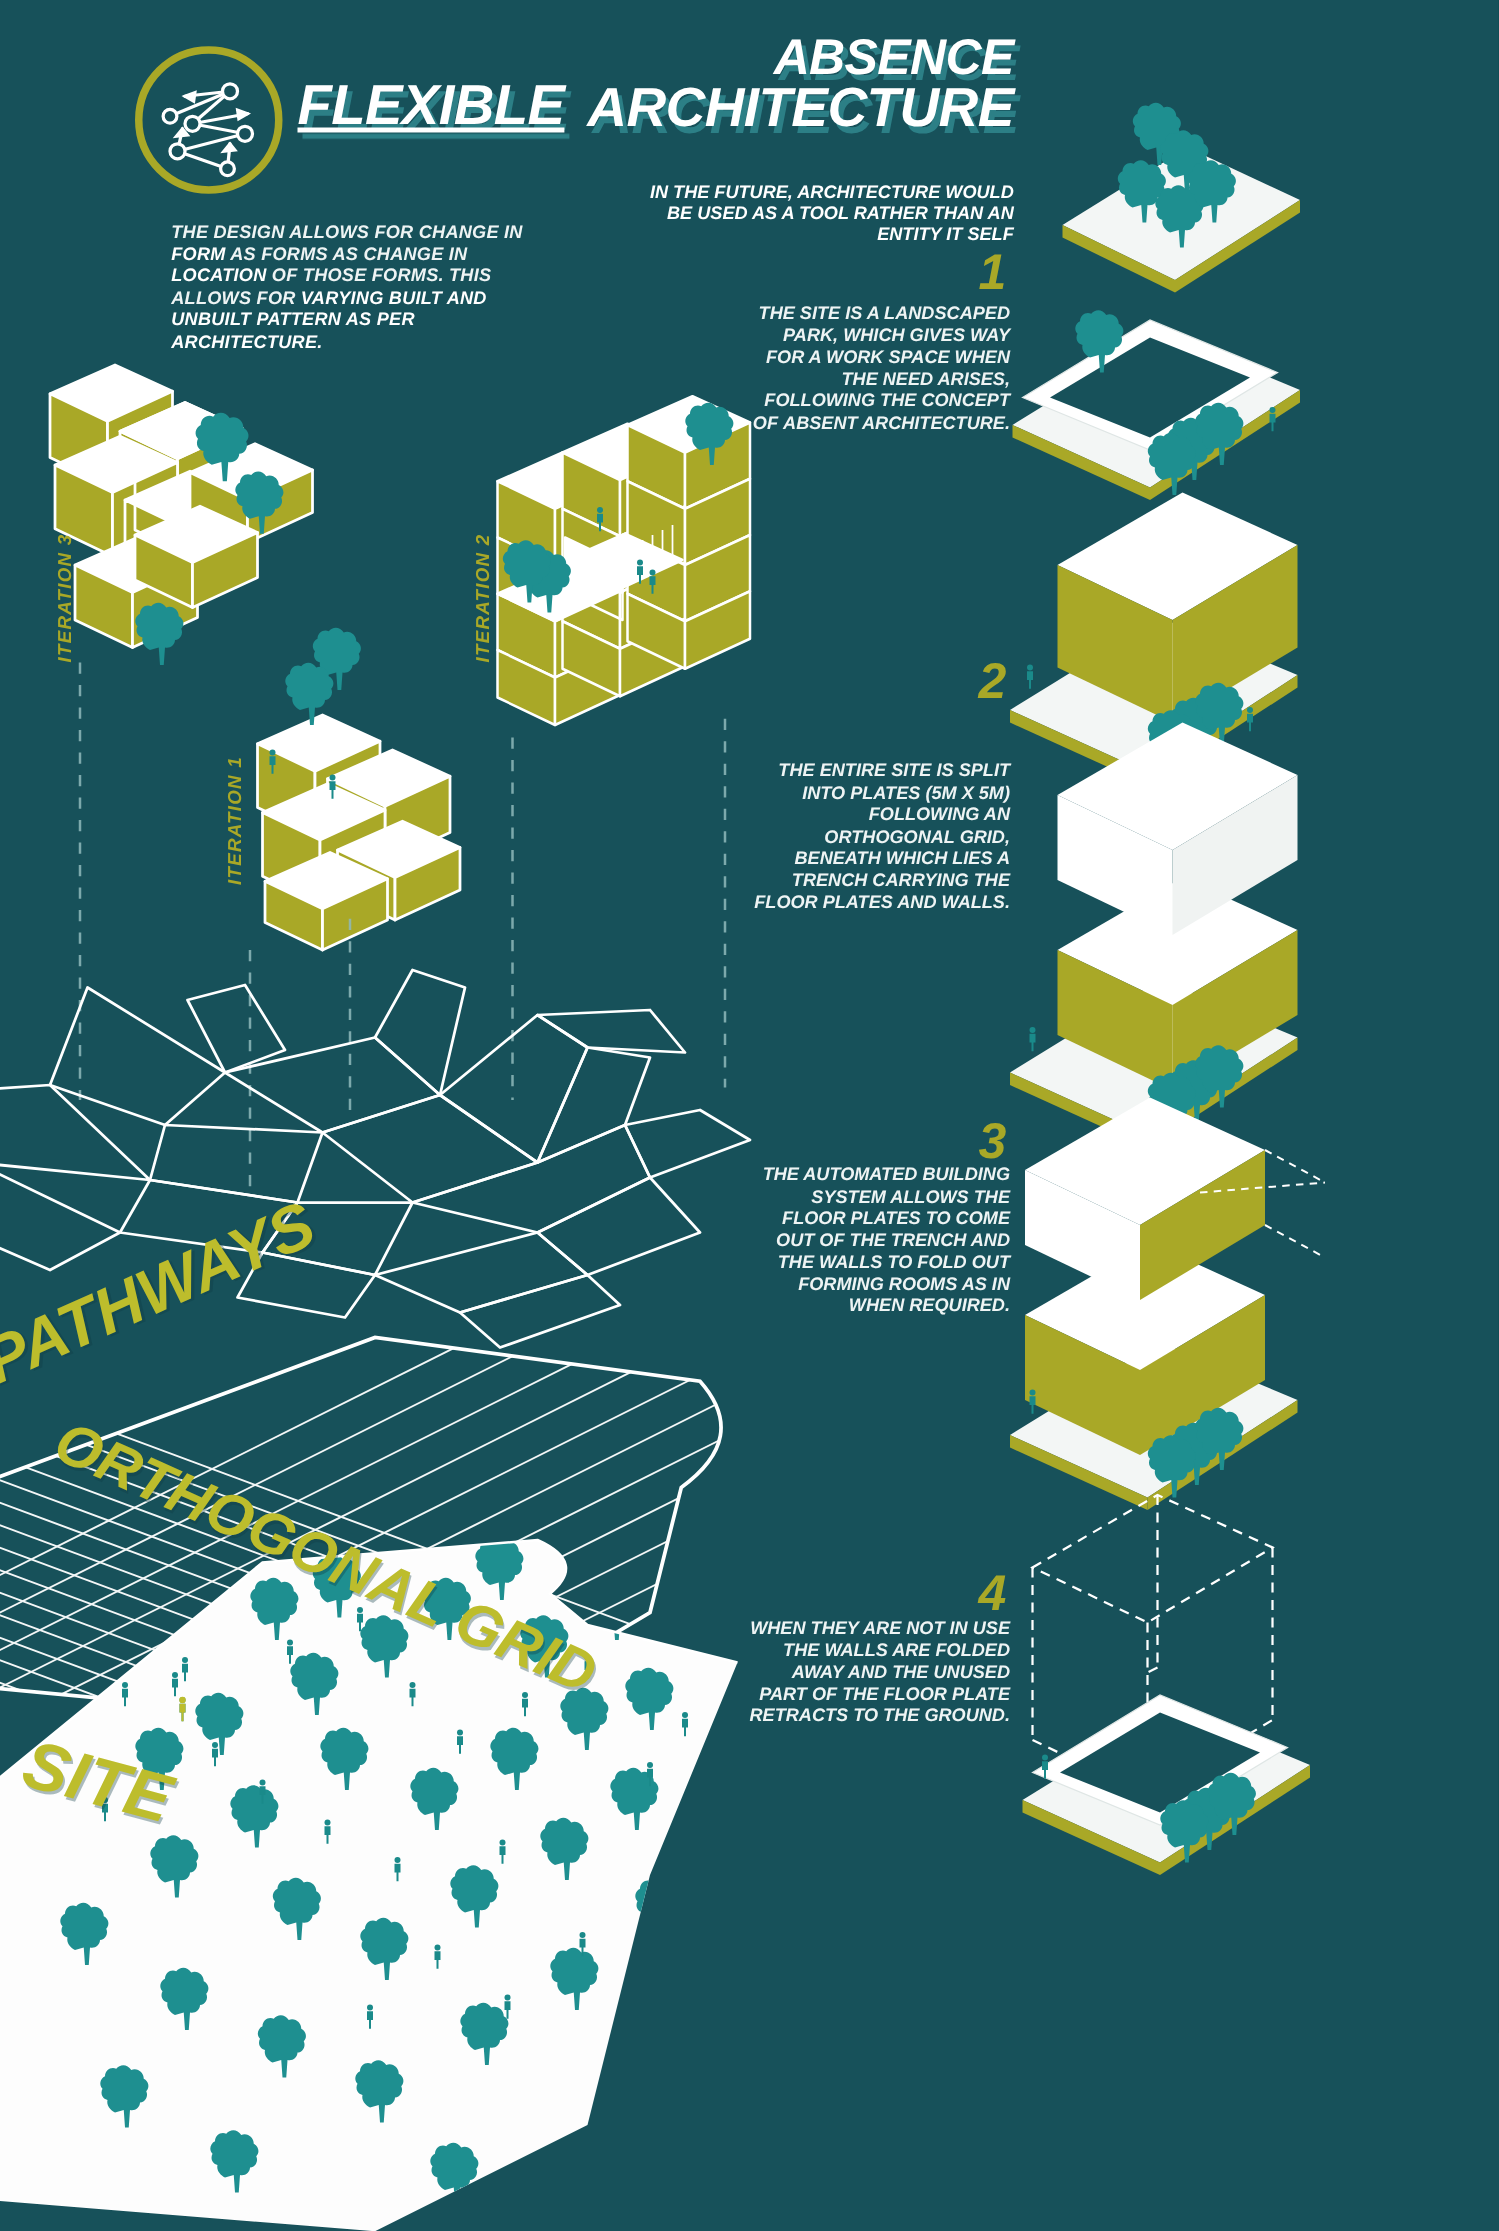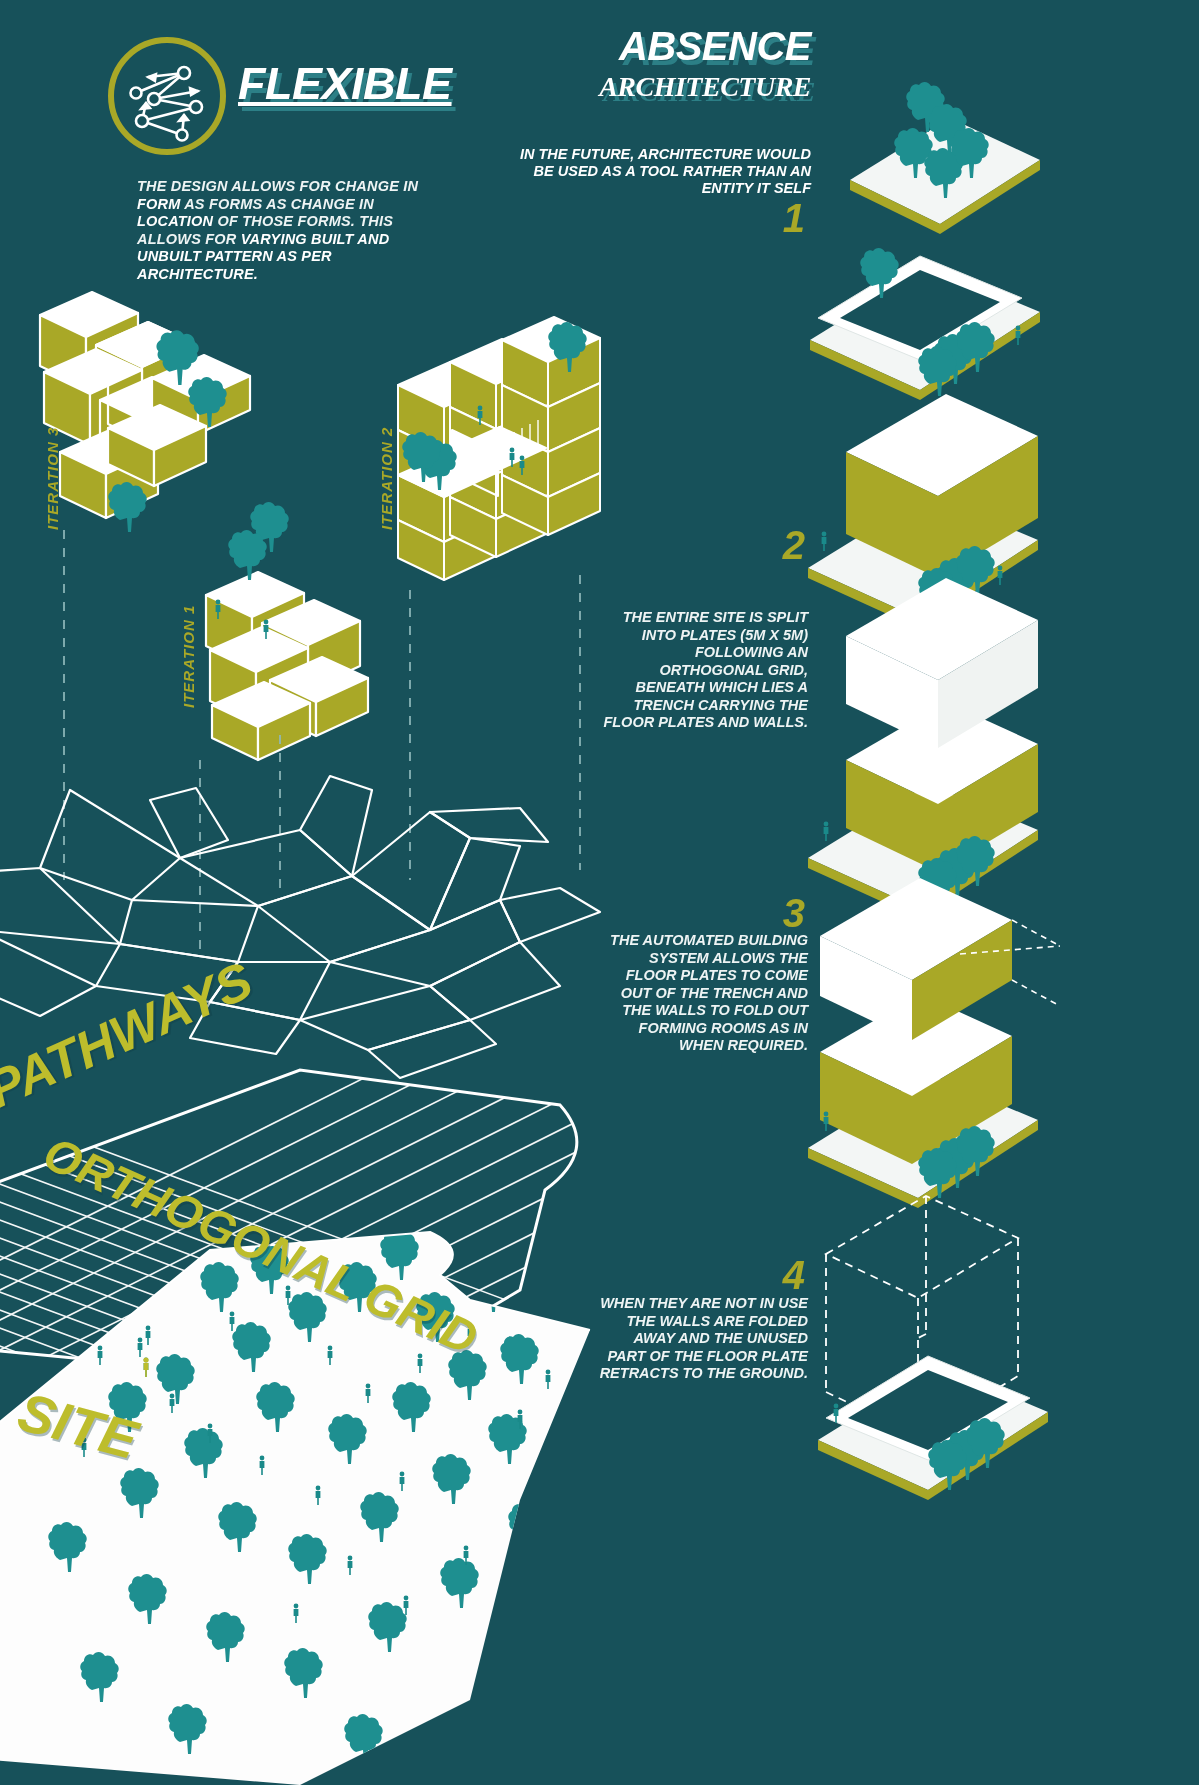--- a/index.html
+++ b/index.html
@@ -37,22 +37,22 @@
   #left-para { left:137px; top:178px; width:300px; }
   #left-para .b { font-weight:900; color:#ffffff; }
 
   
   #abs-title { right:388px; top:26px; width:420px; text-align:right; }
   #abs-title .l1 {
     font-style:italic; font-weight:700; font-size:40px; line-height:40px;
     color:#ffffff; text-shadow:4px 5px 0 #2c7f86; letter-spacing:-.5px;
   }
   #abs-title .l2 {
-    font-style:italic; font-weight:700; font-size:28px; line-height:42px;
-    color:#ffffff; text-shadow:4px 5px 0 #2c7f86; letter-spacing:-.5px;font-family:Liberation Serif, serif;
+    font-style:italic; font-weight:700; font-size:44px; line-height:42px;
+    color:#ffffff; text-shadow:4px 5px 0 #2c7f86; letter-spacing:-.5px;
   }
   #abs-sub { right:388px; top:100px; width:300px; text-align:right;
              font-style:italic; font-weight:700; font-size:14.5px;
              line-height:17px; color:#ffffff;margin-top:46px; }
 
   
   .step-num {
     font-style:italic; font-weight:900; font-size:40px; line-height:40px;
     color:#a9a827; text-align:right;
   }
@@ -574,20 +574,21 @@
 
   <div class="abs italic-body" id="left-para"><span>THE DESIGN ALLOWS FOR CHANGE IN </span><span class="b">FORM</span><span> AS FORMS AS CHANGE IN </span><span class="b">LOCATION</span><span> OF THOSE FORMS. THIS ALLOWS FOR </span><span class="b">VARYING BUILT AND UNBUILT PATTERN AS PER ARCHITECTURE.</span></div>
 
   <div class="abs" id="abs-title">
     <div class="l1">ABSENCE</div>
     <div class="l2">ARCHITECTURE</div>
   </div>
   <div class="abs" id="abs-sub">IN THE FUTURE, ARCHITECTURE WOULD BE USED AS A TOOL RATHER THAN AN ENTITY IT SELF</div>
 
   <div class="abs step-num" id="step1-num">1</div>
+  <div class="abs step-text" id="step1-txt"><span>THE SITE IS A LANDSCAPED PARK, WHICH GIVES WAY FOR A WORK SPACE WHEN THE NEED ARISES, FOLLOWING THE CONCEPT OF </span><span class="b">ABSENT ARCHITECTURE</span><span>.</span></div>
 
   <div class="abs step-num" id="step2-num">2</div>
   <div class="abs step-text" id="step2-txt"><span>THE ENTIRE SITE IS SPLIT INTO PLATES (5M X 5M) FOLLOWING AN </span><span class="b">ORTHOGONAL GRID</span><span>, BENEATH WHICH LIES A TRENCH CARRYING THE FLOOR PLATES AND WALLS.</span></div>
 
   <div class="abs step-num" id="step3-num">3</div>
   <div class="abs step-text" id="step3-txt"><span>THE AUTOMATED BUILDING SYSTEM ALLOWS THE FLOOR PLATES TO COME OUT OF THE TRENCH AND THE WALLS TO FOLD OUT FORMING ROOMS AS IN WHEN REQUIRED.</span></div>
 
   <div class="abs step-num" id="step4-num">4</div>
   <div class="abs step-text" id="step4-txt"><span>WHEN THEY ARE NOT IN USE THE WALLS ARE FOLDED AWAY AND THE UNUSED PART OF THE FLOOR PLATE RETRACTS TO THE GROUND.</span></div>
 

